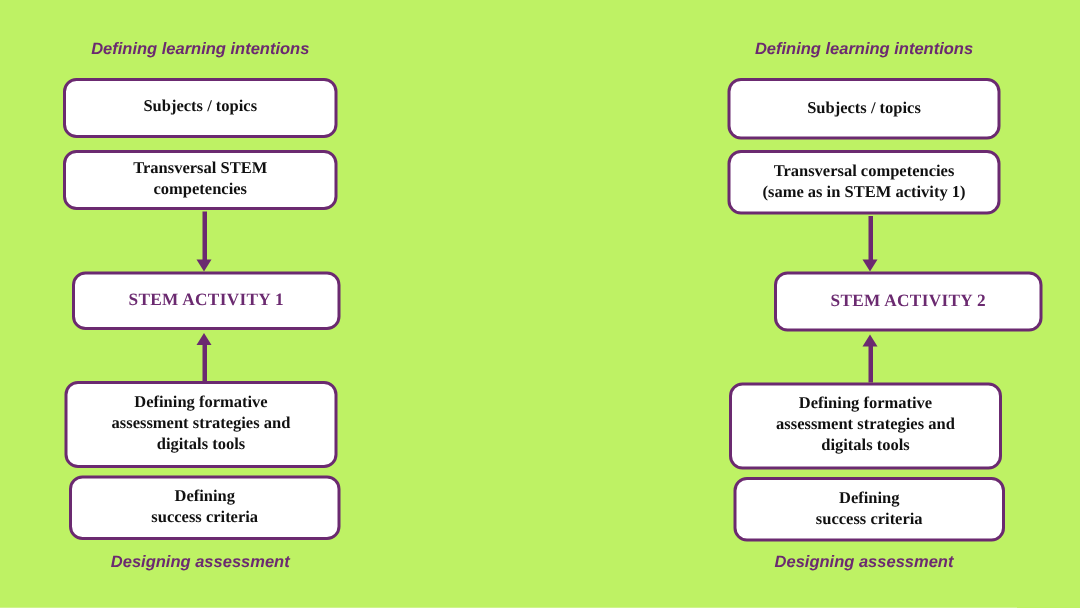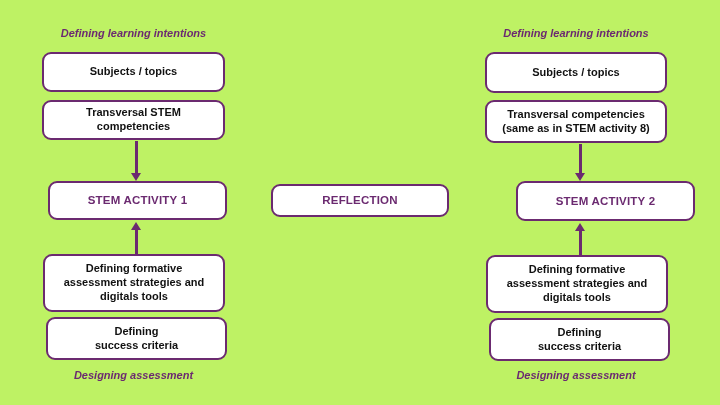--- a/index.html
+++ b/index.html
@@ -31,20 +31,21 @@
     display: flex;
     align-items: center;
     justify-content: center;
     text-align: center;
     font-size: 11px;
     font-weight: bold;
     color: #111111;
     line-height: 1.25;
     white-space: pre-line;
     padding: 2px 12px;
+    font-family: Liberation Serif, serif;
   }
   .box.activity {
     color: var(--purple);
     font-size: 11.5px;
     letter-spacing: 0.2px;
   }
   .box.reflection {
     color: var(--purple);
     border-width: 2px;
     font-size: 11.5px;
@@ -87,28 +88,27 @@
 
   <div class="box" style="left:43px; top:254px; width:182px; height:58px;">Defining formative
 assessment strategies and
 digitals tools</div>
 
   <div class="box" style="left:46px; top:317px; width:181px; height:43px;">Defining
 success criteria</div>
 
   <div class="flow-label" style="left:42px; top:369px; width:183px;">Designing assessment</div>
 
-  <div class="box reflection" style="left:271px; top:184px; width:178px; height:33px;">REFLECTION</div>
 
   <div class="flow-label" style="left:485px; top:27px; width:182px;">Defining learning intentions</div>
 
   <div class="box" style="left:485px; top:52px; width:182px; height:41px;">Subjects / topics</div>
 
   <div class="box" style="left:485px; top:100px; width:182px; height:43px;">Transversal competencies
-(same as in STEM activity 8)</div>
+(same as in STEM activity 1)</div>
 
   <div class="arrow-line" style="left:579px; top:144px; height:30px;"></div>
   <div class="arrow-head down" style="left:575px; top:173px;"></div>
 
   <div class="box activity" style="left:516px; top:181px; width:179px; height:40px;">STEM ACTIVITY 2</div>
 
   <div class="arrow-head up" style="left:575px; top:223px;"></div>
   <div class="arrow-line" style="left:579px; top:230px; height:25px;"></div>
 
   <div class="box" style="left:486px; top:255px; width:182px; height:58px;">Defining formative

